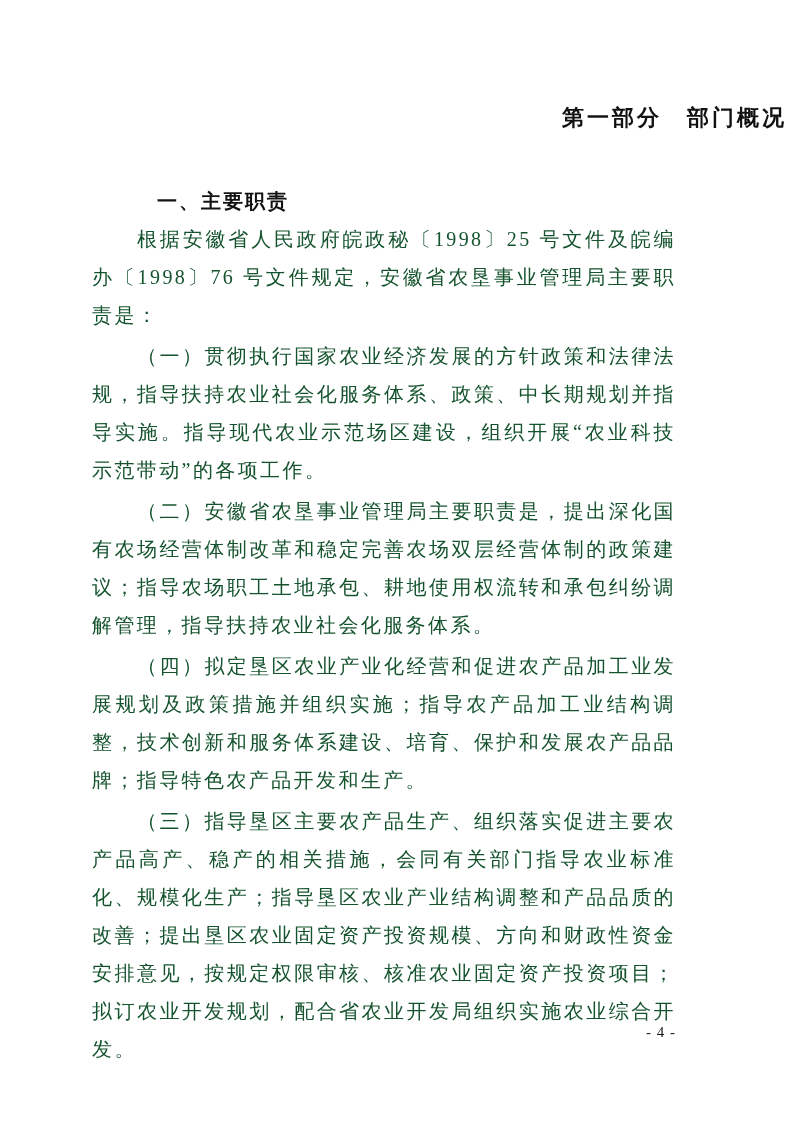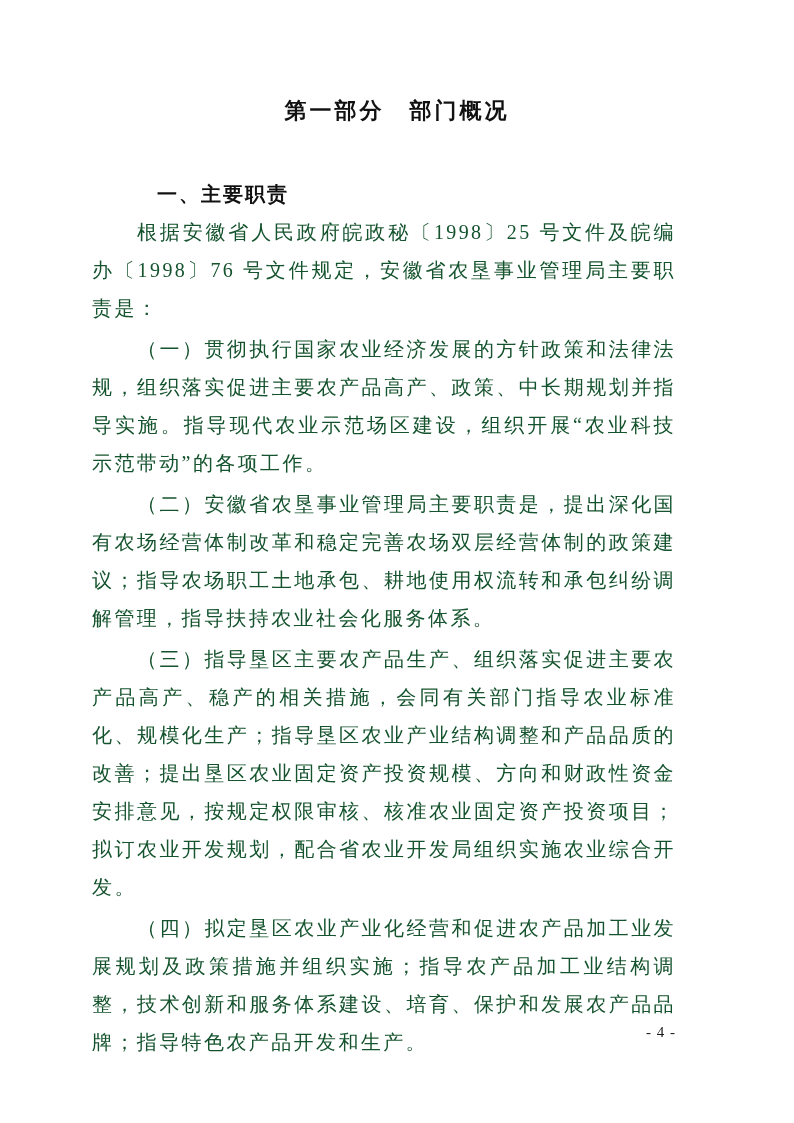--- a/index.html
+++ b/index.html
@@ -12,22 +12,22 @@
     width: 794px;
     height: 1123px;
     margin: 0 auto;
     background: #ffffff;
     box-sizing: border-box;
     padding-top: 92px;
     overflow: hidden;
     color: #1a1a1a;
   }
   .doc-title {
-    margin: 0;
-    text-align: center;
+    margin: 7px;
+    text-align: right;
     font-family: "Liberation Sans", "DejaVu Sans", sans-serif;
     font-weight: 700;
     font-size: 22px;
     line-height: 38px;
     letter-spacing: 3px;
     color: #111111;
   }
   .content {
     box-sizing: border-box;
     padding: 0 118px 0 92px;
@@ -69,25 +69,25 @@
 <div class="page">
 
   <h1 class="doc-title">第一部分　部门概况</h1>
 
   <div class="content">
 
     <h2 class="section-heading">一、主要职责</h2>
 
     <p class="para">根据安徽省人民政府皖政秘〔1998〕25 号文件及皖编办〔1998〕76 号文件规定，安徽省农垦事业管理局主要职责是：</p>
 
-    <p class="para">（一）贯彻执行国家农业经济发展的方针政策和法律法规，组织落实促进主要农产品高产、政策、中长期规划并指导实施。指导现代农业示范场区建设，组织开展“农业科技示范带动”的各项工作。</p>
+    <p class="para">（一）贯彻执行国家农业经济发展的方针政策和法律法规，指导扶持农业社会化服务体系、政策、中长期规划并指导实施。指导现代农业示范场区建设，组织开展“农业科技示范带动”的各项工作。</p>
 
     <p class="para">（二）安徽省农垦事业管理局主要职责是，提出深化国有农场经营体制改革和稳定完善农场双层经营体制的政策建议；指导农场职工土地承包、耕地使用权流转和承包纠纷调解管理，指导扶持农业社会化服务体系。</p>
 
+    <p class="para">（四）拟定垦区农业产业化经营和促进农产品加工业发展规划及政策措施并组织实施；指导农产品加工业结构调整，技术创新和服务体系建设、培育、保护和发展农产品品牌；指导特色农产品开发和生产。</p>
+
     <p class="para">（三）指导垦区主要农产品生产、组织落实促进主要农产品高产、稳产的相关措施，会同有关部门指导农业标准化、规模化生产；指导垦区农业产业结构调整和产品品质的改善；提出垦区农业固定资产投资规模、方向和财政性资金安排意见，按规定权限审核、核准农业固定资产投资项目；拟订农业开发规划，配合省农业开发局组织实施农业综合开发。</p>
-
-    <p class="para">（四）拟定垦区农业产业化经营和促进农产品加工业发展规划及政策措施并组织实施；指导农产品加工业结构调整，技术创新和服务体系建设、培育、保护和发展农产品品牌；指导特色农产品开发和生产。</p>
 
   </div>
 
   <div class="page-footer">- 4 -</div>
 
 </div>
 
 </body></html>

